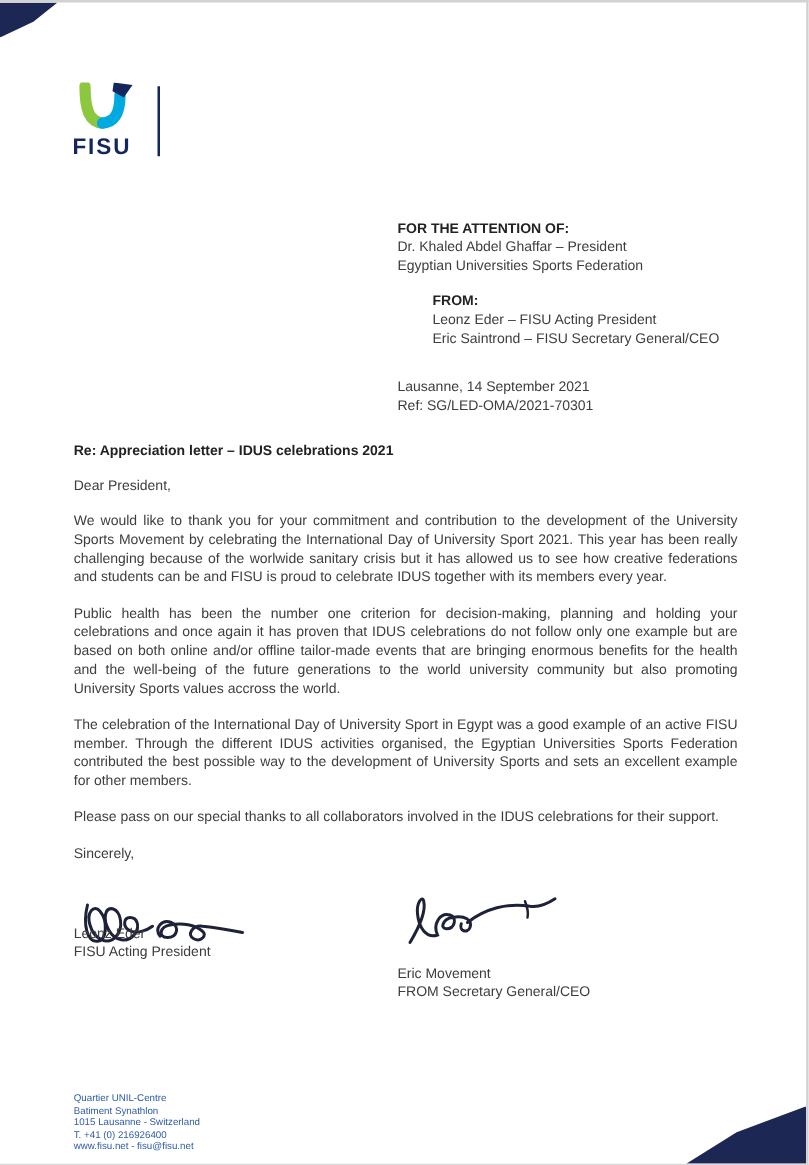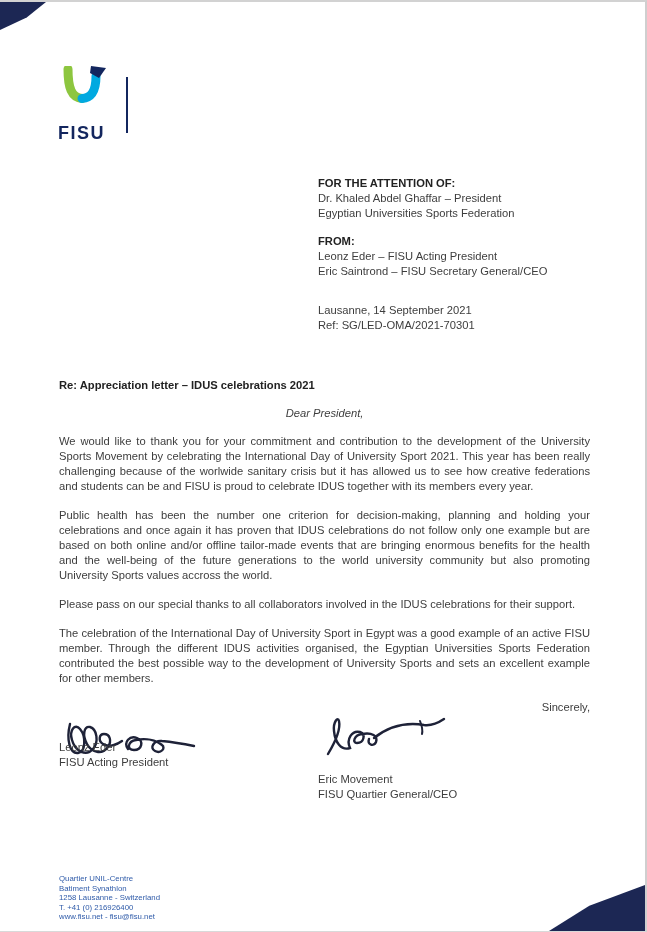--- a/index.html
+++ b/index.html
@@ -18,38 +18,38 @@
   
   .corner-tl { position:absolute; top:0; left:0; width:46px; height:28px;
     background:#1c2754; clip-path:polygon(0 0,100% 0,58% 55%,0 100%); }
   .corner-br { position:absolute; bottom:0; right:0; width:96px; height:46px;
     background:#1c2754; clip-path:polygon(100% 0,100% 100%,0 100%,42% 45%); }
 
   
   .logo-block { position:absolute; left:58px; top:64px; display:flex; align-items:center; }
   .logo-mark { display:flex; flex-direction:column; align-items:flex-start; }
   .logo-u { width:50px; height:40px; }
-  .logo-word { font-size:18px; font-weight:bold; letter-spacing:1.5px; color:#13265e; margin-top:17px; }
+  .logo-word { font-size:18px; font-weight:bold; letter-spacing:1.5px; color:#13265e; margin-top:1px; }
   .logo-rule { width:1.5px; height:56px; background:#13265e; margin:0 12px 0 18px; }
   .org-lines { font-size:10px; line-height:12.5px; letter-spacing:0.4px; color:#1b2f66; }
 
   
   .right-col { position:absolute; left:318px; top:174px; width:280px;
     font-size:11.2px; line-height:15.2px; color:#3d3d3d; }
   .right-col .hd { font-weight:bold; color:#222; }
-  .from-block { margin-top:12px; }
+  .from-block { margin-top:12px;margin-left:28px; }
   .meta-block { margin-top:24px; }
 
   
   .body-col { position:absolute; left:59px; top:352px; width:531px;
     font-size:11.2px; line-height:15px; text-align:justify; color:#3d3d3d; }
-  .subject { font-weight:bold; color:#222; margin-bottom:13px; text-align:left;margin-top:24px; }
-  .salutation { margin-bottom:13px; text-align:center;font-style:italic; }
+  .subject { font-weight:bold; color:#222; margin-bottom:13px; text-align:left; }
+  .salutation { margin-bottom:13px; text-align:left; }
   .para { margin-bottom:14px; }
-  .closing { text-align:right; }
+  .closing { text-align:left; }
 
   
   .sig { position:absolute; }
   .sig-left-img { left:62px; top:712px; }
   .sig-right-img { left:312px; top:712px; }
   .sig-name-left { left:59px; top:738px; font-size:11.2px; line-height:15px; color:#3d3d3d; }
   .sig-name-right { left:318px; top:770px; font-size:11.2px; line-height:15px; color:#3d3d3d; }
 
   
   .footer { position:absolute; left:59px; top:872px; font-size:7.8px;
@@ -90,46 +90,46 @@
       <div>Lausanne, 14 September 2021</div>
       <div>Ref: SG/LED-OMA/2021-70301</div>
     </div>
   </div>
 
   <div class="body-col">
     <div class="subject">Re: Appreciation letter – IDUS celebrations 2021</div>
     <div class="salutation">Dear President,</div>
     <div class="para">We would like to thank you for your commitment and contribution to the development of the University Sports Movement by celebrating the International Day of University Sport 2021. This year has been really challenging because of the worlwide sanitary crisis but it has allowed us to see how creative federations and students can be and FISU is proud to celebrate IDUS together with its members every year.</div>
     <div class="para">Public health has been the number one criterion for decision-making, planning and holding your celebrations and once again it has proven that IDUS celebrations do not follow only one example but are based on both online and/or offline tailor-made events that are bringing enormous benefits for the health and the well-being of the future generations to the world university community but also promoting University Sports values accross the world.</div>
+    <div class="para">The celebration of the International Day of University Sport in Egypt was a good example of an active FISU member. Through the different IDUS activities organised, the Egyptian Universities Sports Federation contributed the best possible way to the development of University Sports and sets an excellent example for other members.</div>
     <div class="para">Please pass on our special thanks to all collaborators involved in the IDUS celebrations for their support.</div>
-    <div class="para">The celebration of the International Day of University Sport in Egypt was a good example of an active FISU member. Through the different IDUS activities organised, the Egyptian Universities Sports Federation contributed the best possible way to the development of University Sports and sets an excellent example for other members.</div>
     <div class="closing">Sincerely,</div>
   </div>
 
   <svg class="sig sig-left-img" width="150" height="50" viewBox="0 0 150 50">
     <path d="M8,10 C4,26 8,40 16,39 C24,38 24,22 18,15 C13,9 7,16 10,26 C13,37 24,43 31,35 C37,28 35,15 28,13 C22,12 20,21 25,30 C30,39 40,41 46,33 C50,27 48,20 42,20 C37,20 36,27 41,30 C47,34 56,30 60,27" fill="none" stroke="#1e2238" stroke-width="2.4" stroke-linecap="round"></path>
     <path d="M66,35 C61,28 68,21 75,24 C82,27 80,36 72,36 C64,36 66,27 74,26 C84,24 94,26 100,31 C104,34 99,40 93,37 C87,34 92,26 100,27 C110,28 122,30 132,32" fill="none" stroke="#1e2238" stroke-width="2.4" stroke-linecap="round"></path>
   </svg>
 
   <svg class="sig sig-right-img" width="140" height="50" viewBox="0 0 140 50">
     <path d="M16,40 C22,30 29,16 27,7 C26,2 21,8 22,17 C23,28 29,37 38,34 C34,25 40,16 48,18 C54,20 52,29 45,29 C40,29 42,21 50,20 C60,18 66,22 64,28 C62,33 55,31 57,25" fill="none" stroke="#1e2238" stroke-width="2.4" stroke-linecap="round"></path>
     <path d="M62,24 C76,13 94,8 112,11 C119,12 126,9 132,5" fill="none" stroke="#1e2238" stroke-width="2.4" stroke-linecap="round"></path>
     <path d="M108,7 C110,12 111,16 110,20" fill="none" stroke="#1e2238" stroke-width="2" stroke-linecap="round"></path>
   </svg>
 
   <div class="sig sig-name-left">
     <div>Leonz Eder</div>
     <div>FISU Acting President</div>
   </div>
   <div class="sig sig-name-right">
     <div>Eric Movement</div>
-    <div>FISU Quartier General/CEO</div>
+    <div>FROM Secretary General/CEO</div>
   </div>
 
   <div class="footer">
     <div>Quartier UNIL-Centre</div>
     <div>Batiment Synathlon</div>
-    <div>1258 Lausanne - Switzerland</div>
+    <div>1015 Lausanne - Switzerland</div>
     <div>T. +41 (0) 216926400</div>
     <div>www.fisu.net - fisu@fisu.net</div>
   </div>
 
 </div>
 
 </body></html>

